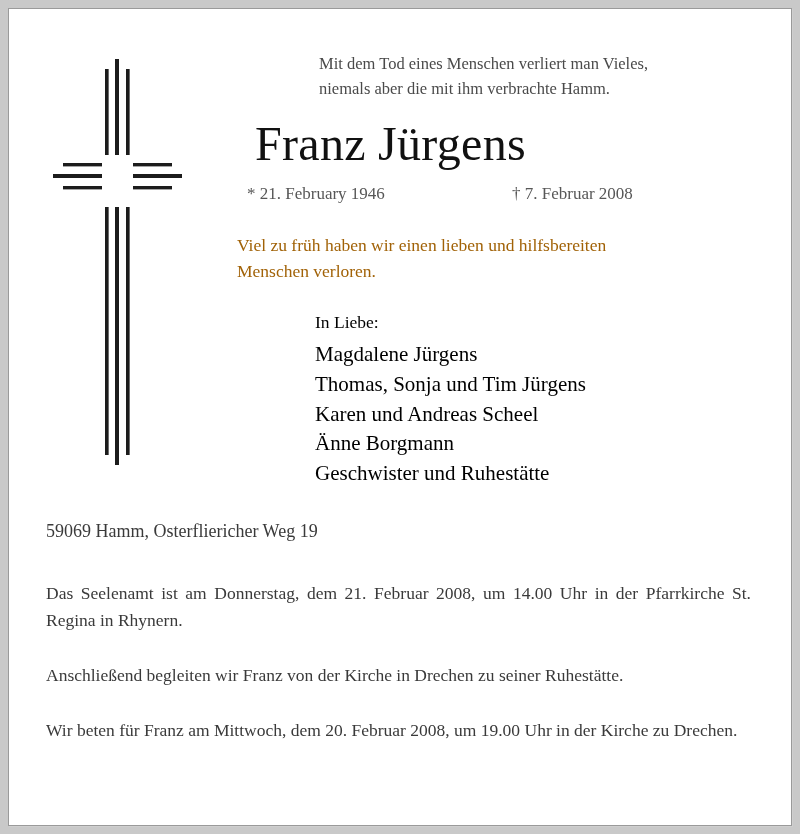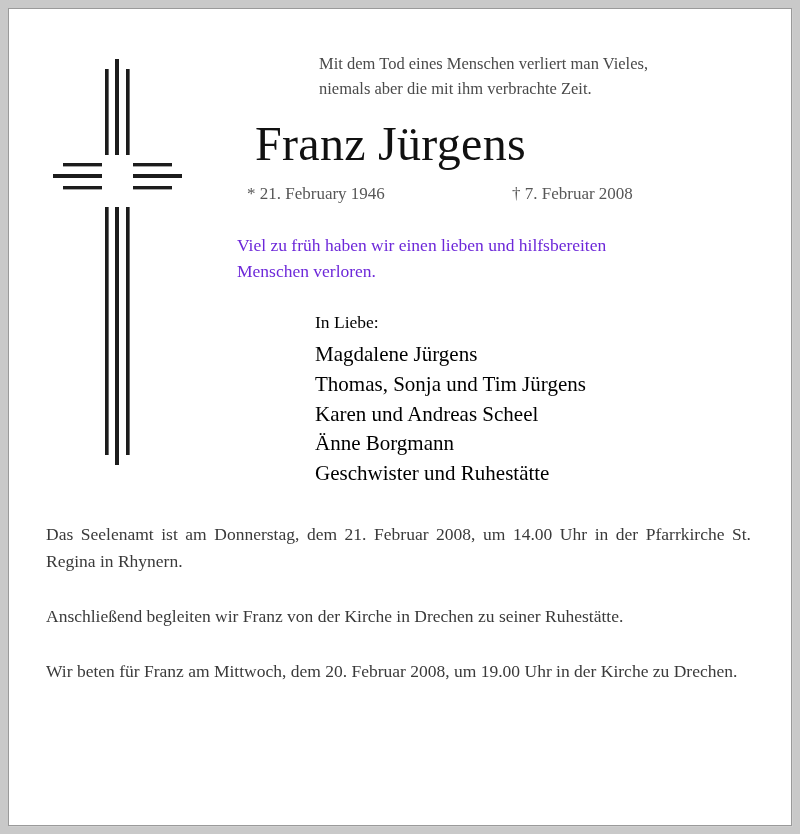--- a/index.html
+++ b/index.html
@@ -79,21 +79,21 @@
     margin-left: 10px;
     color: #575757;
     font-size: 17px;
     display: flex;
   }
   #birth-date { width: 265px; }
   #death-date { }
 
   #lament {
     margin-top: 28px;
-    color: #6d28d9;
+    color: #a16207;
     font-size: 17.5px;
     line-height: 1.5;
     width: 440px;
   }
 
   #mourners {
     margin-top: 28px;
     margin-left: 78px;
     color: #000000;
   }
@@ -158,21 +158,21 @@
           <rect x="66" y="160" width="3.4" height="248"></rect>
           <rect x="76" y="160" width="4.0" height="258"></rect>
           <rect x="87" y="160" width="3.4" height="248"></rect>
         </g>
       </svg>
 
       <div id="notice-head">
 
         <div id="epigraph">
           <div>Mit dem Tod eines Menschen verliert man Vieles,</div>
-          <div>niemals aber die mit ihm verbrachte Zeit.</div>
+          <div>niemals aber die mit ihm verbrachte Hamm.</div>
         </div>
 
         <div id="deceased-name">Franz Jürgens</div>
 
         <div id="life-dates">
           <span id="birth-date">* 21. February 1946</span>
           <span id="death-date">† 7. Februar 2008</span>
         </div>
 
         <div id="lament">Viel zu früh haben wir einen lieben und hilfsbereiten Menschen verloren.</div>
@@ -183,20 +183,21 @@
             <div>Magdalene Jürgens</div>
             <div>Thomas, Sonja und Tim Jürgens</div>
             <div>Karen und Andreas Scheel</div>
             <div>Änne Borgmann</div>
             <div>Geschwister und Ruhestätte</div>
           </div>
         </div>
       </div>
 
       <div id="notice-body">
+        <div id="address-line">59069 Hamm, Osterfliericher Weg 19</div>
         <div class="body-paragraph">Das Seelenamt ist am Donnerstag, dem 21. Februar 2008, um 14.00 Uhr in der Pfarrkirche St. Regina in Rhynern.</div>
         <div class="body-paragraph">Anschließend begleiten wir Franz von der Kirche in Drechen zu seiner Ruhestätte.</div>
         <div class="body-paragraph">Wir beten für Franz am Mittwoch, dem 20. Februar 2008, um 19.00 Uhr in der Kirche zu Drechen.</div>
       </div>
 
     </div>
   </div>
 </div>
 
 </body></html>

